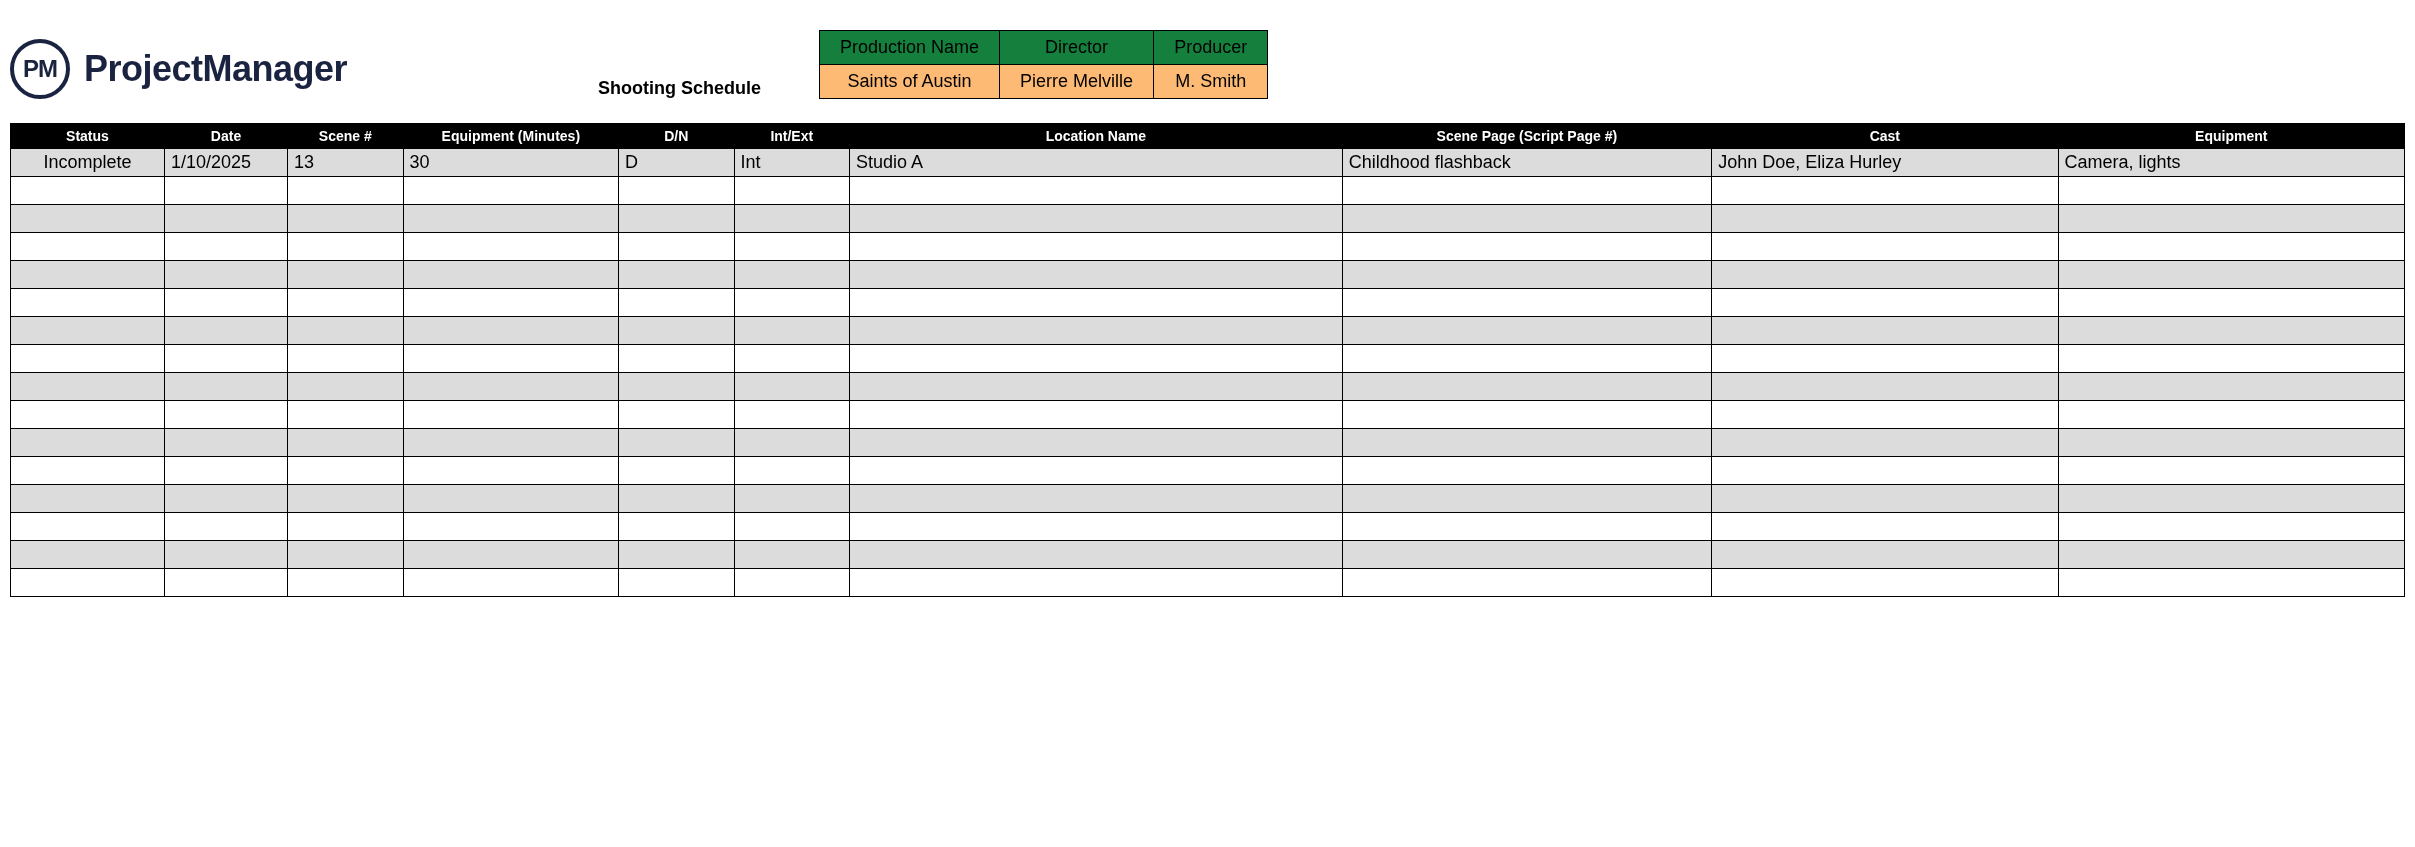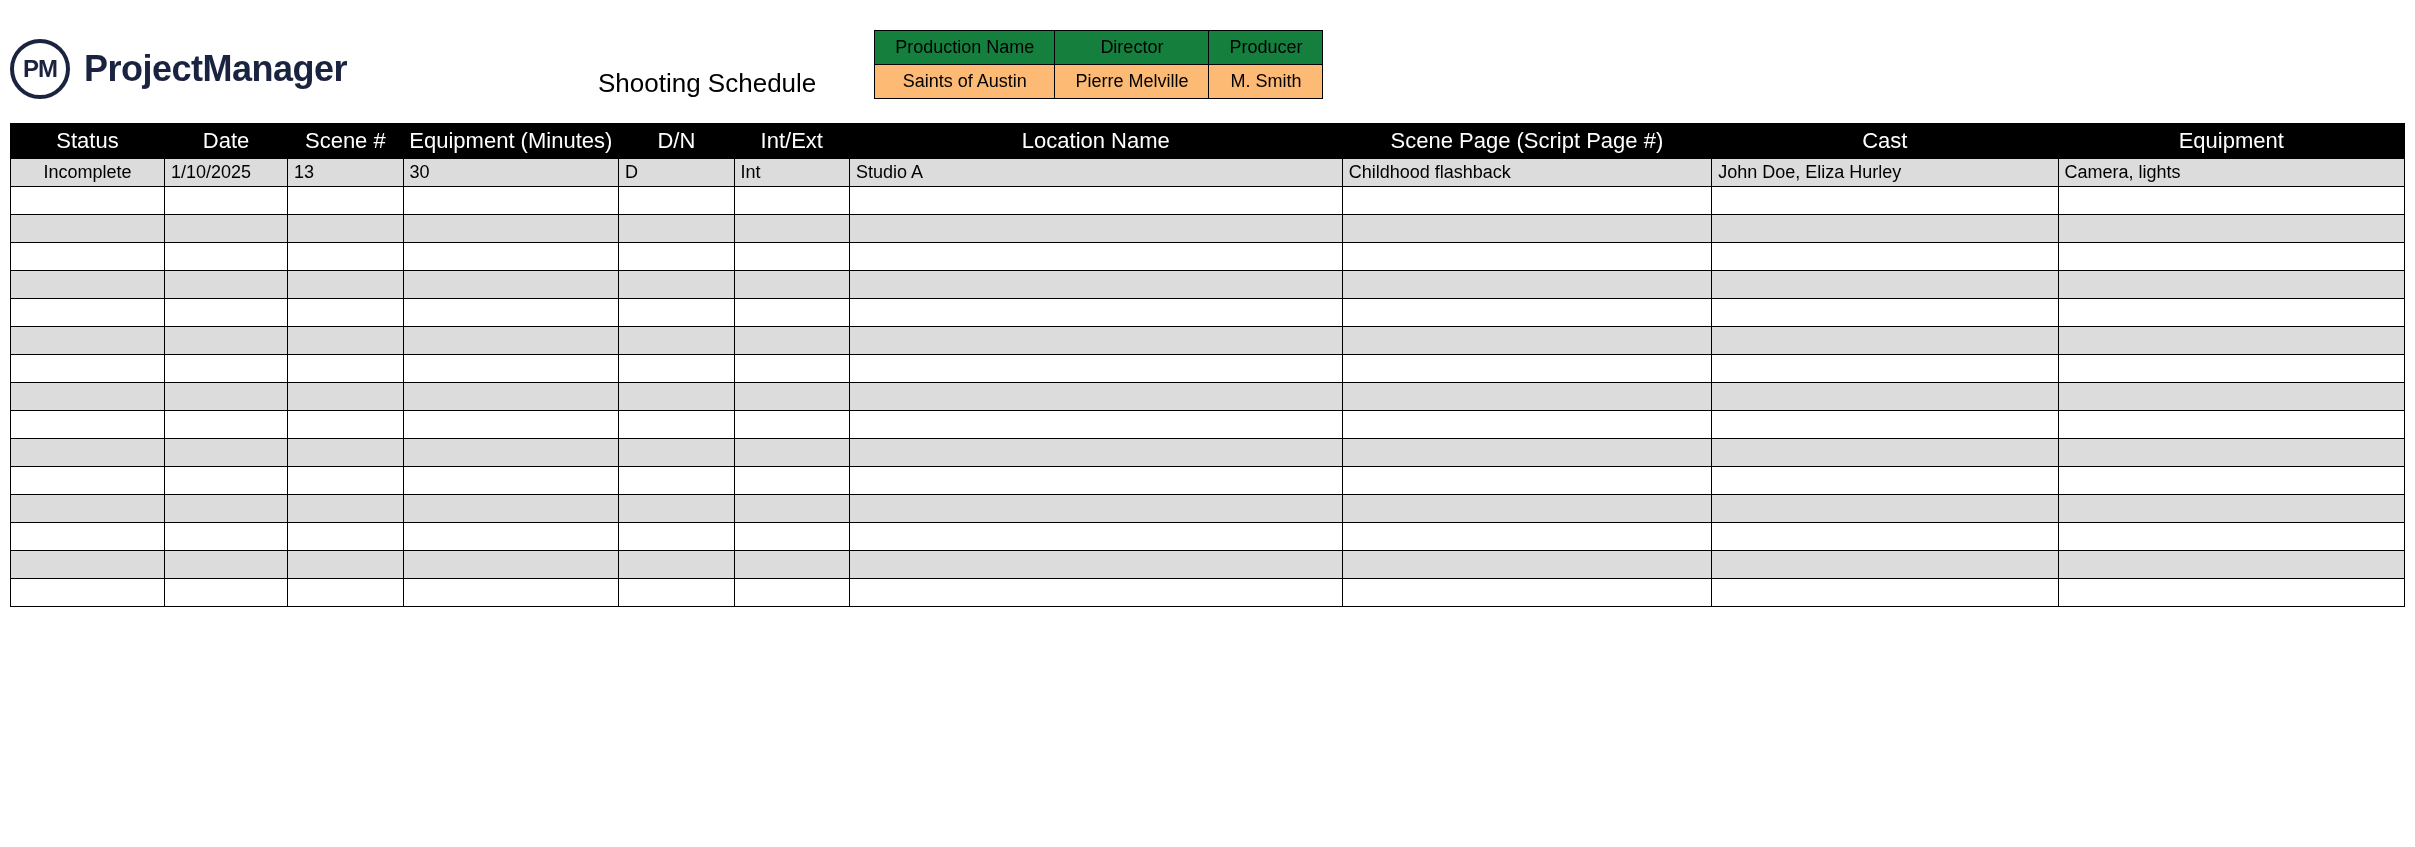--- a/index.html
+++ b/index.html
@@ -38,22 +38,22 @@
     color: #1a2340;
     letter-spacing: -1px;
   }
   .brand-text {
     font-size: 36px;
     font-weight: 800;
     color: #1a2340;
     letter-spacing: -0.5px;
   }
   .title {
-    font-size: 26px;
-    font-weight: 400;
+    font-size: 18px;
+    font-weight: 700;
     color: #000;
     margin-left: 150px;
   }
   .prod-table {
     border-collapse: collapse;
     margin-left: 50px;
   }
   .prod-table th, .prod-table td {
     border: 1px solid #000;
     padding: 6px 20px;
@@ -70,22 +70,22 @@
   }
 
   .schedule-table {
     width: 100%;
     border-collapse: collapse;
     table-layout: fixed;
   }
   .schedule-table thead th {
     background: #000;
     color: #fff;
-    font-weight: 400;
-    font-size: 22px;
+    font-weight: 700;
+    font-size: 14px;
     text-align: center;
     padding: 4px 0;
     border: 1px solid #000;
   }
   .schedule-table tbody td {
     border: 1px solid #000;
     padding: 3px 6px;
     font-size: 18px;
     height: 28px;
     text-align: left;

